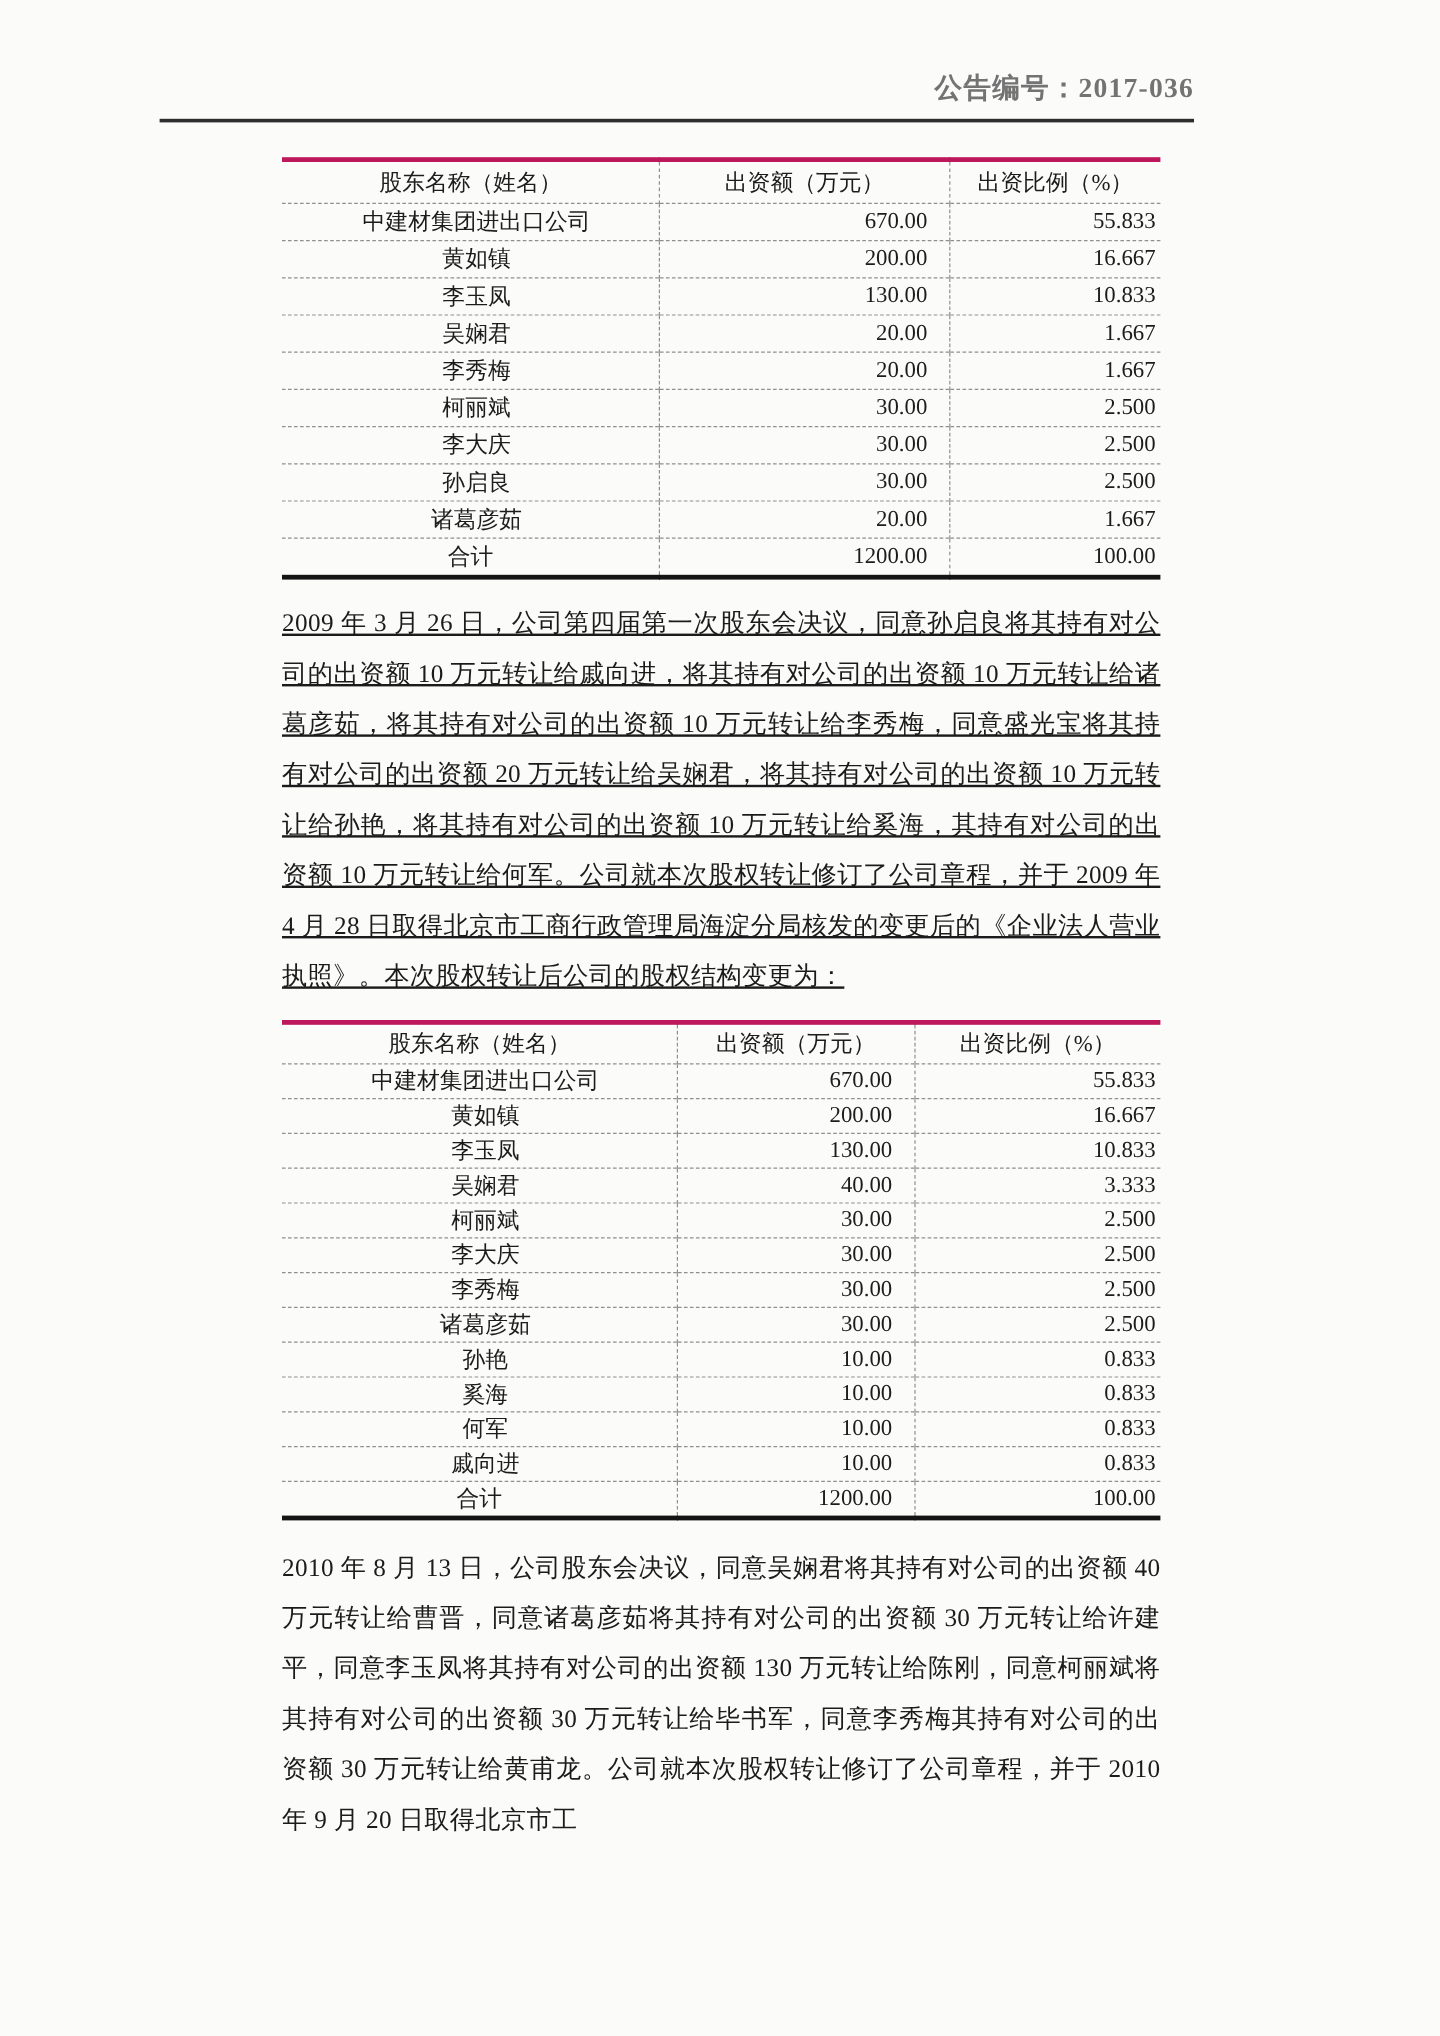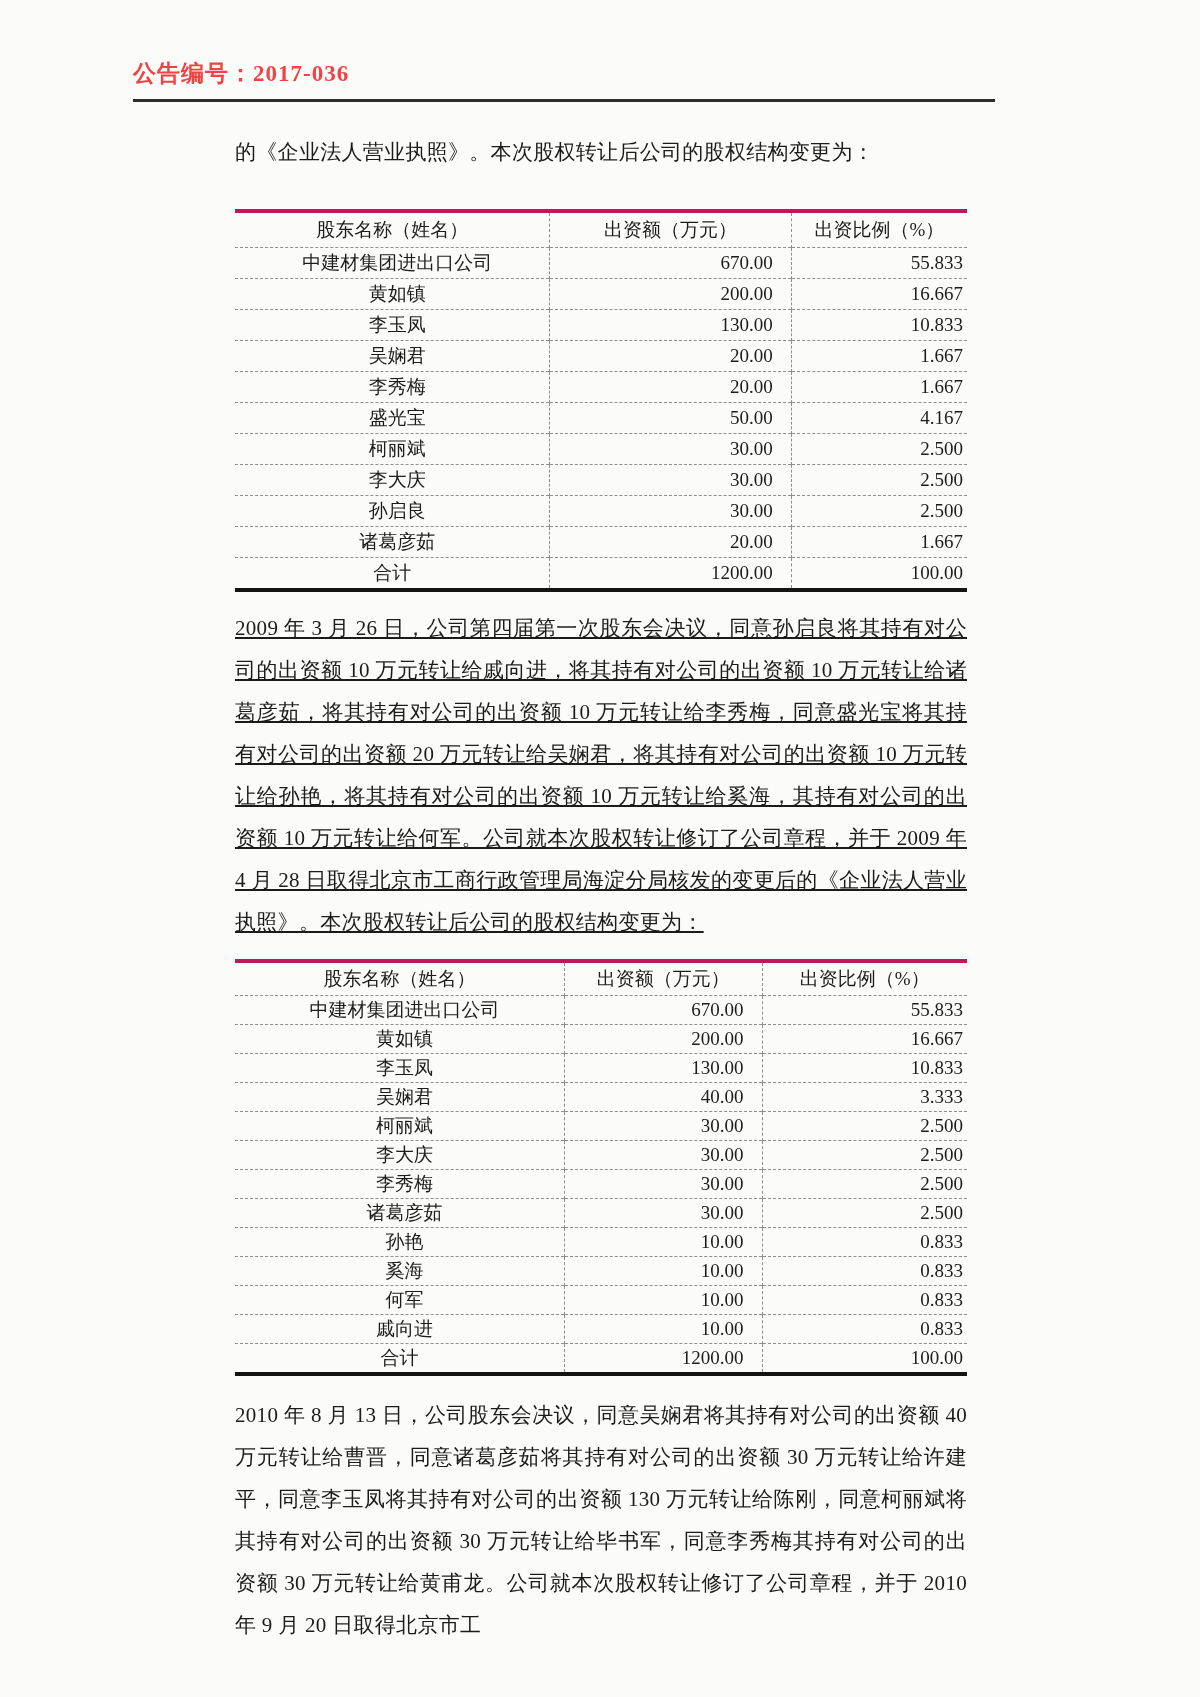--- a/index.html
+++ b/index.html
@@ -10,25 +10,25 @@
     background: #fbfbfa;
     color: #1b1b1b;
     font-family: "Liberation Serif", "DejaVu Serif", serif;
     overflow: hidden;
   }
   .doc-header {
     position: absolute;
     top: 58px;
     left: 133px;
     width: 862px;
-    text-align: left;
+    text-align: right;
     font-size: 23px;
     font-weight: bold;
     letter-spacing: 1px;
-    color: #ef4444;
+    color: #737373;
   }
   .header-rule {
     position: absolute;
     top: 99px;
     left: 133px;
     width: 862px;
     height: 3px;
     background: #2d2d2d;
   }
   .content {
@@ -88,21 +88,20 @@
 </head>
 <body>
 
 <div class="page">
 
   <div class="doc-header">公告编号：2017-036</div>
   <div class="header-rule"></div>
 
   <div class="content">
 
-    <p class="body-text intro">的《企业法人营业执照》。本次股权转让后公司的股权结构变更为：</p>
 
     <table class="share-table t1">
       <colgroup>
           <col class="c-name">
           <col class="c-amt">
           <col class="c-ratio">
         </colgroup>
       <thead>
         <tr>
           <th>股东名称（姓名）</th>
@@ -130,25 +129,20 @@
             <td class="cell-name">吴娴君</td>
             <td class="cell-amount">20.00</td>
             <td class="cell-ratio">1.667</td>
           </tr>
           <tr>
             <td class="cell-name">李秀梅</td>
             <td class="cell-amount">20.00</td>
             <td class="cell-ratio">1.667</td>
           </tr>
           <tr>
-            <td class="cell-name">盛光宝</td>
-            <td class="cell-amount">50.00</td>
-            <td class="cell-ratio">4.167</td>
-          </tr>
-          <tr>
             <td class="cell-name">柯丽斌</td>
             <td class="cell-amount">30.00</td>
             <td class="cell-ratio">2.500</td>
           </tr>
           <tr>
             <td class="cell-name">李大庆</td>
             <td class="cell-amount">30.00</td>
             <td class="cell-ratio">2.500</td>
           </tr>
           <tr>

